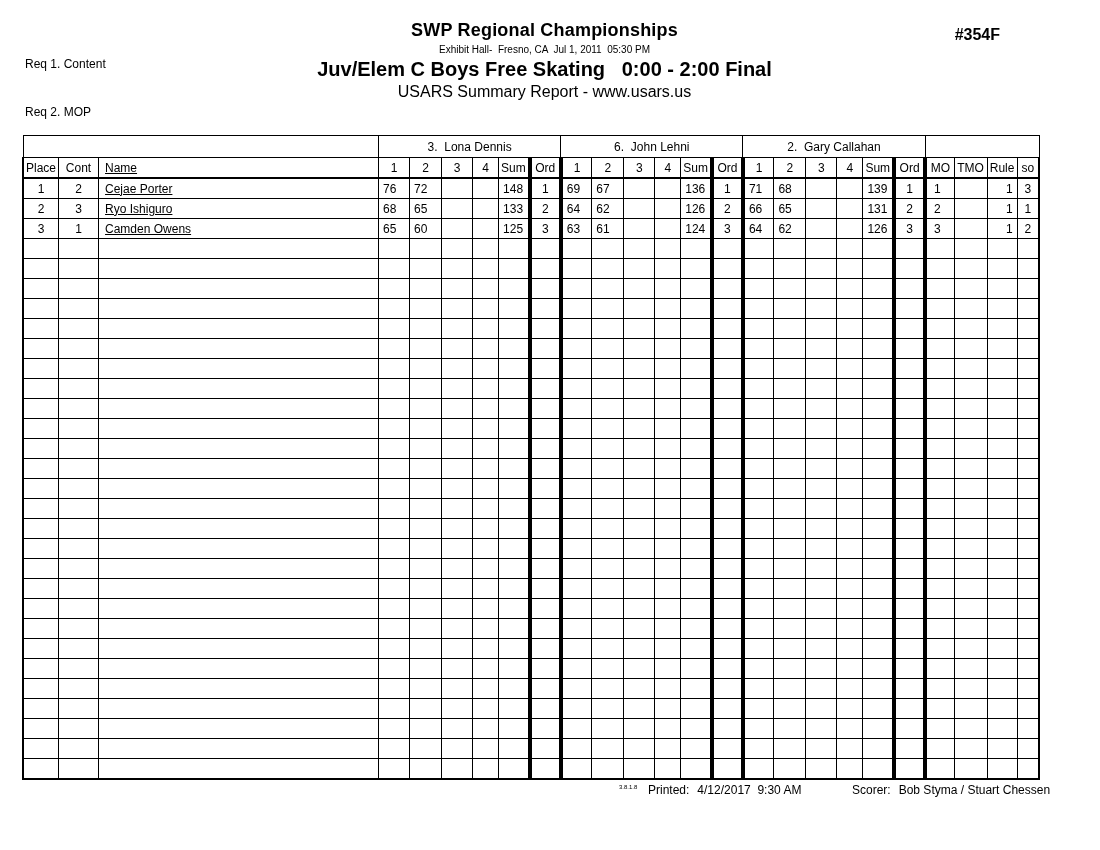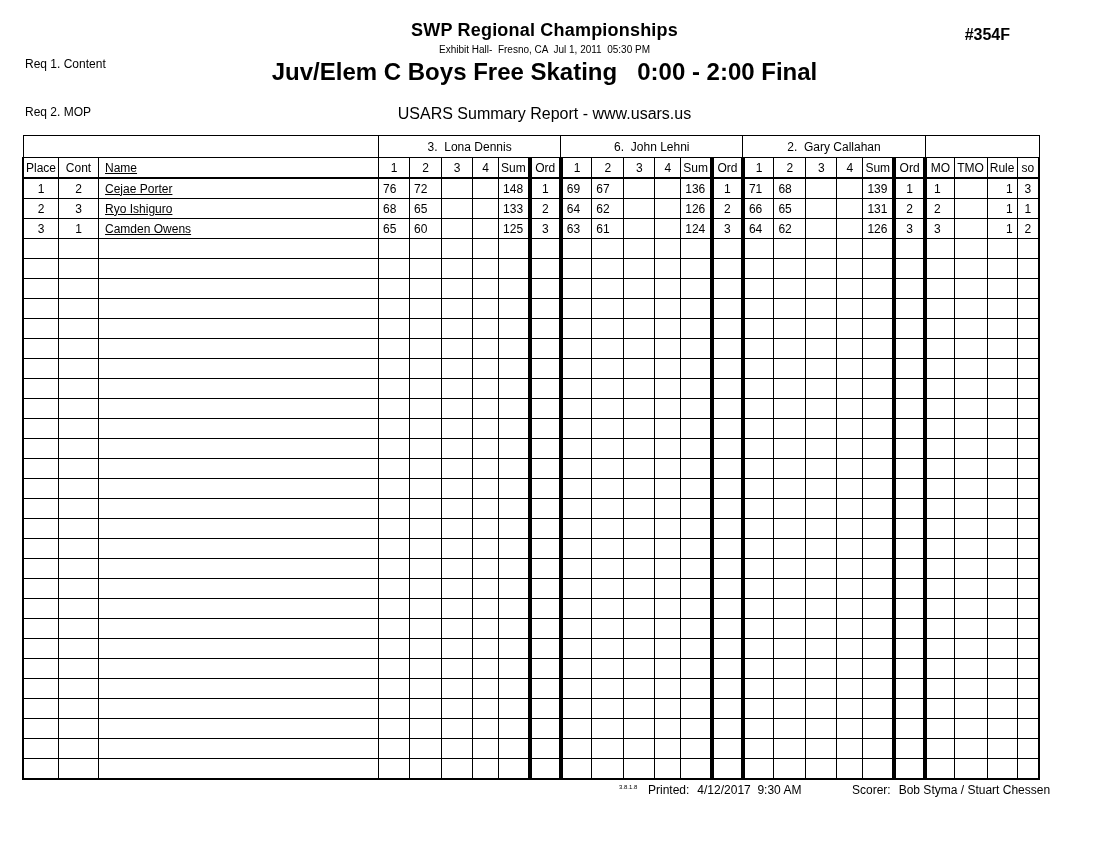--- a/index.html
+++ b/index.html
@@ -6,23 +6,23 @@
   body {
     width:1100px; height:850px; position:relative;
     background:#ffffff; color:#000;
     font-family:"Liberation Sans", sans-serif;
     overflow:hidden;
   }
   .req-block { position:absolute; left:25px; top:24px; font-size:12px; line-height:16px; white-space:pre; }
   .title-block { position:absolute; left:0; right:11px; top:20px; text-align:center; }
   .title-main  { font-size:18px; font-weight:bold; letter-spacing:0.2px; }
   .title-sub   { font-size:10px; margin-top:3px; white-space:pre; }
-  .title-event { font-size:24px; font-weight:bold; margin-top:3px; white-space:pre; }
-  .title-report{ font-size:16px; margin-top:19px; }
-  .event-number { position:absolute; top:26px; right:90px; font-size:16px; font-weight:bold; }
+  .title-event { font-size:20px; font-weight:bold; margin-top:3px; white-space:pre; }
+  .title-report{ font-size:16px; margin-top:2px; }
+  .event-number { position:absolute; top:26px; right:100px; font-size:16px; font-weight:bold; }
 
   table.results {
     position:absolute; left:22px; top:135px;
     border-collapse:collapse; table-layout:fixed;
   }
   table.results td, table.results th {
     border:1px solid #000;
     font-size:12px; font-weight:normal;
     height:19px; padding:0 2px;
     overflow:hidden; white-space:pre;

